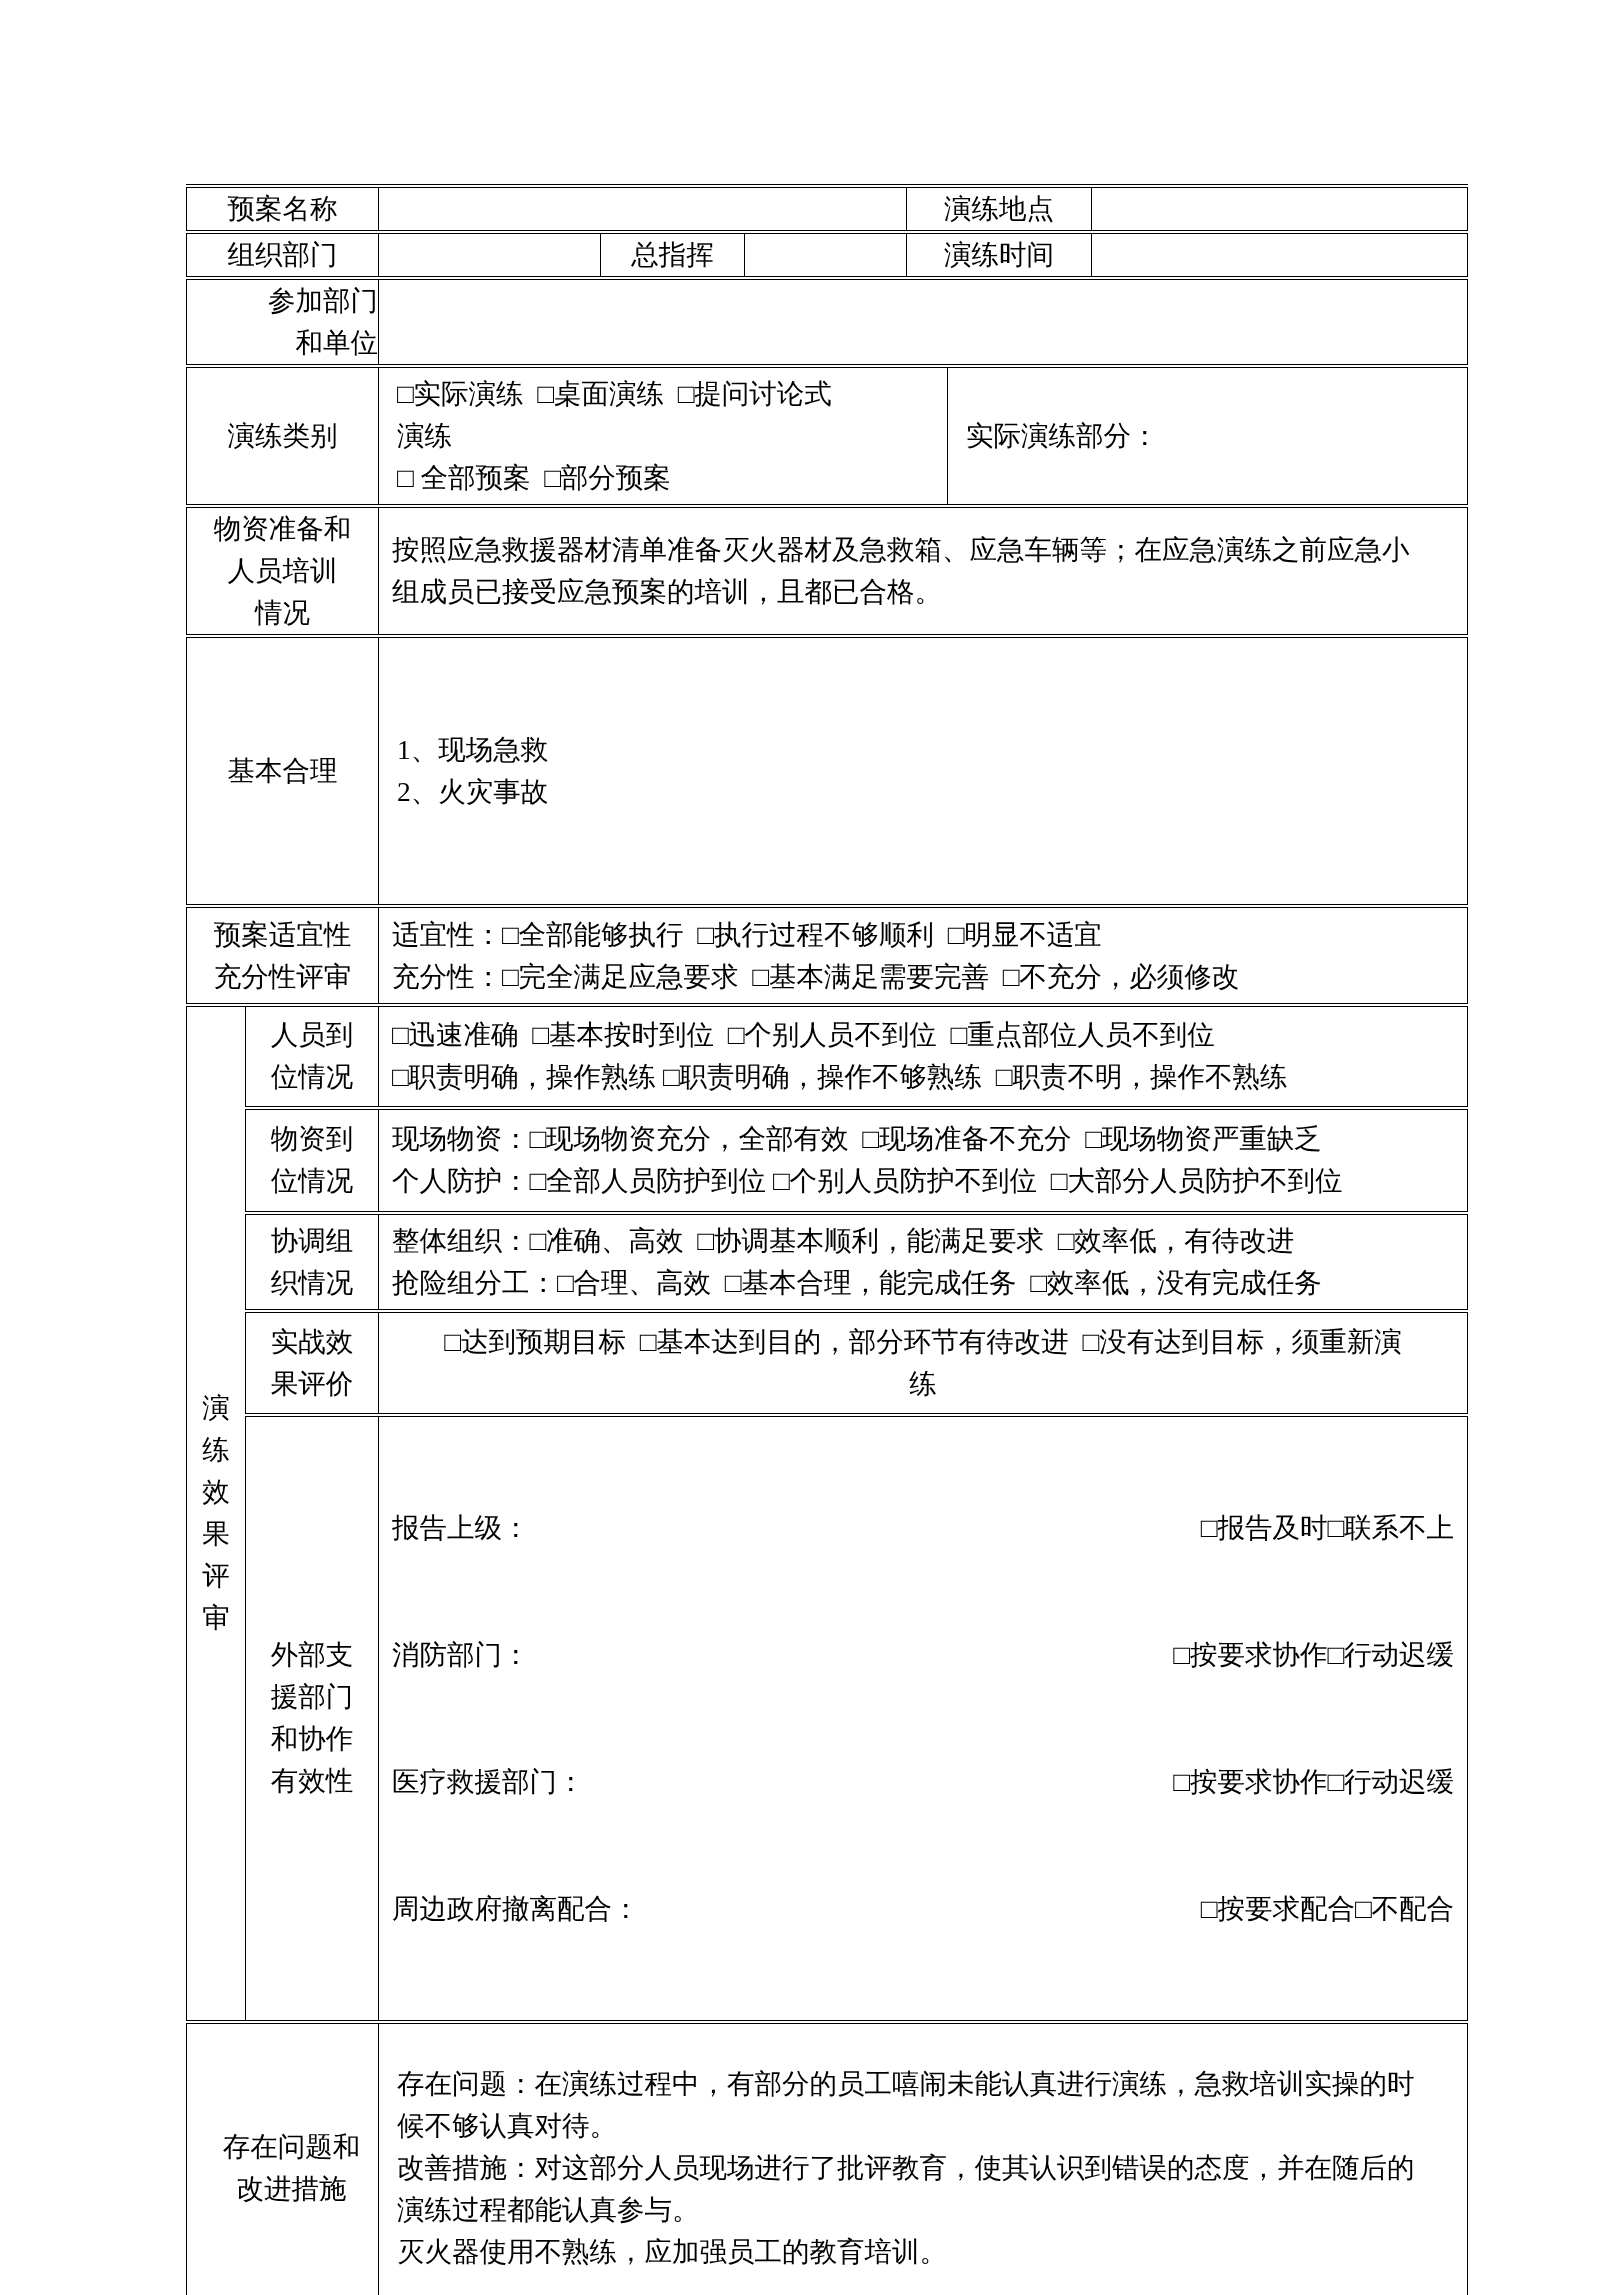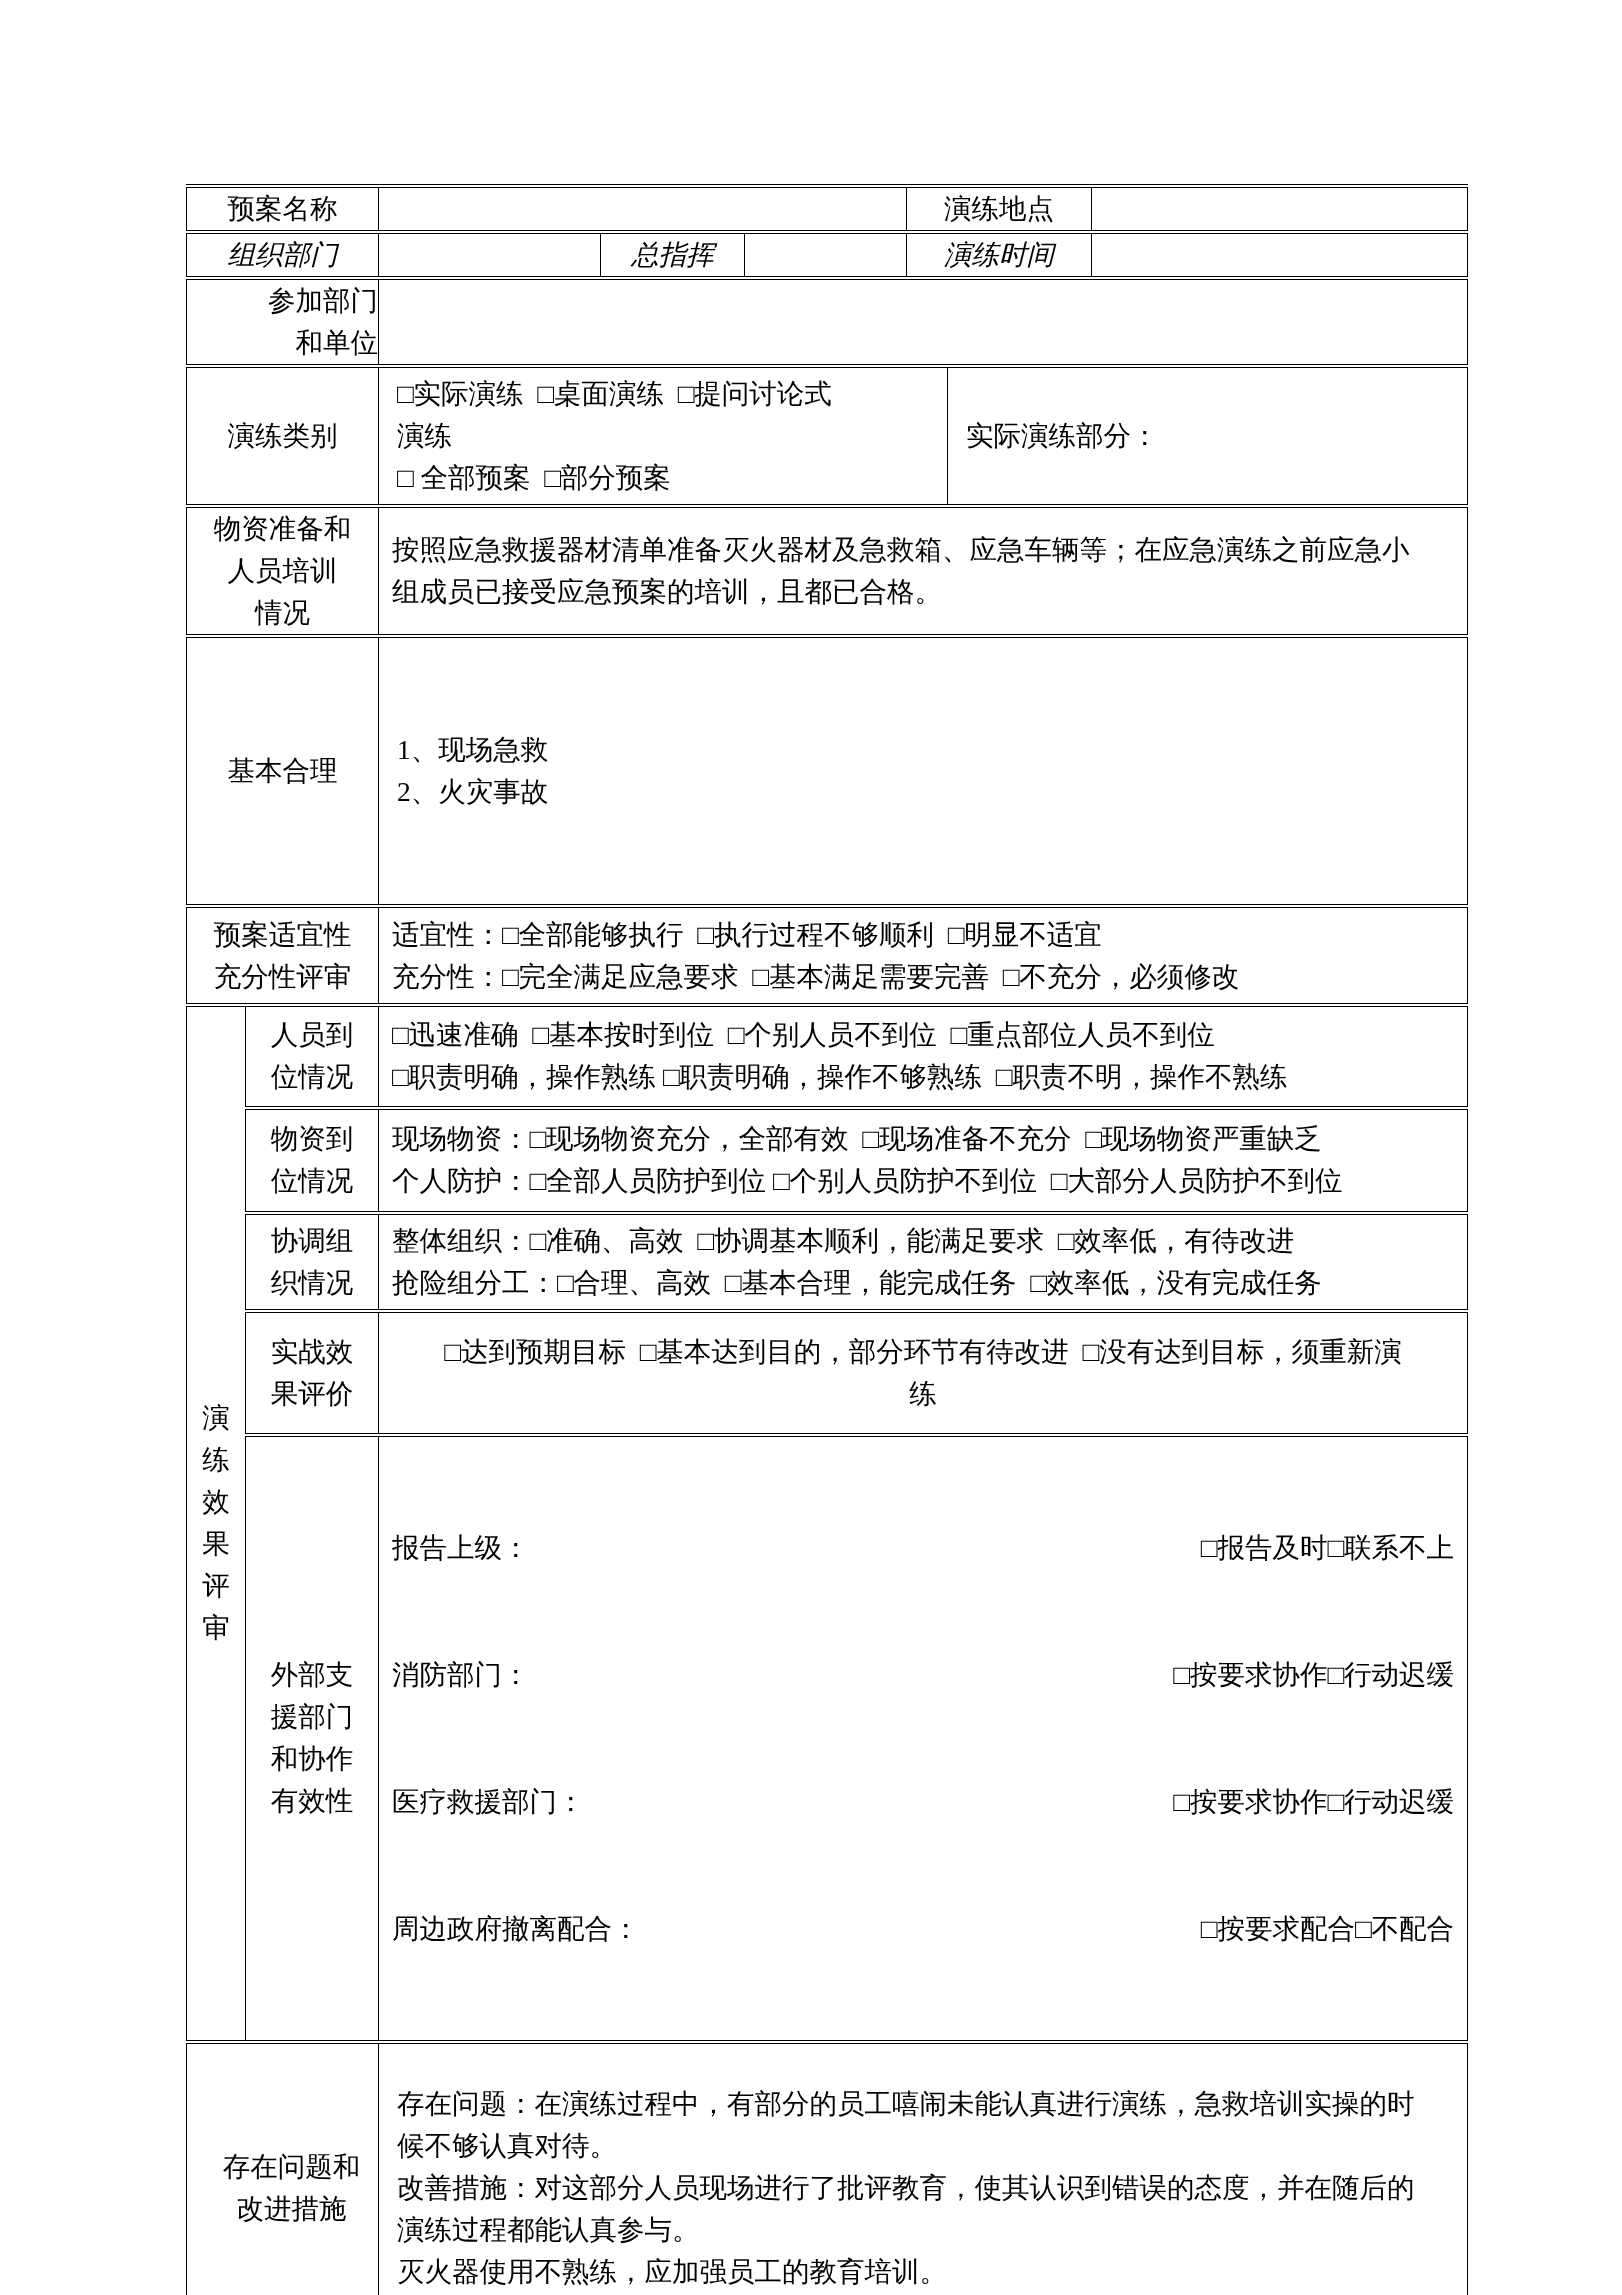--- a/index.html
+++ b/index.html
@@ -61,30 +61,30 @@
   .ext-line {
     display: flex;
     justify-content: space-between;
     line-height: 43px;
   }
   .ext-left { white-space: pre-wrap; }
   .ext-right { white-space: pre-wrap; }
 
   
   tr.r1  td { height: 43px; }
-  tr.r2  td { height: 44px; font-style: italic; }
+  tr.r2  td { height: 44px; }
   tr.r3  td { height: 88px; text-align: right; }
   tr.r4  td { height: 131px; }
   tr.r5  td { height: 124px; }
   tr.r6  td { height: 270px; }
   tr.r7  td { height: 96px; }
   tr.r8  td { height: 103px; }
   tr.r9  td { height: 105px; }
   tr.r10 td { height: 72px; }
-  tr.r11 td { height: 124px; text-align: center; }
+  tr.r11 td { height: 104px; text-align: center; }
   tr.r12 td { height: 191px; margin-top: 30px; }
   tr.r13 td { height: 292px; }
 </style>
 </head>
 <body>
 
 <div class="page">
 
 
   <table class="report">

